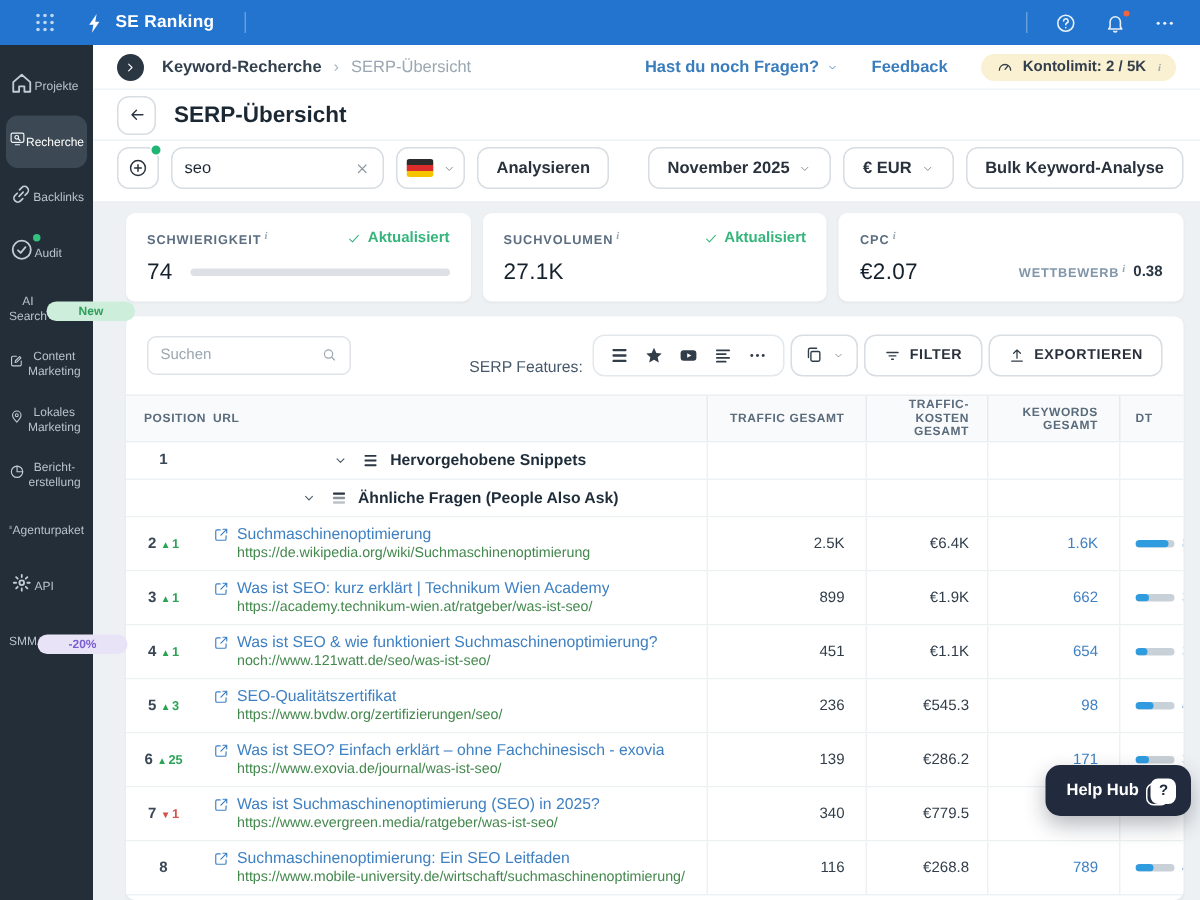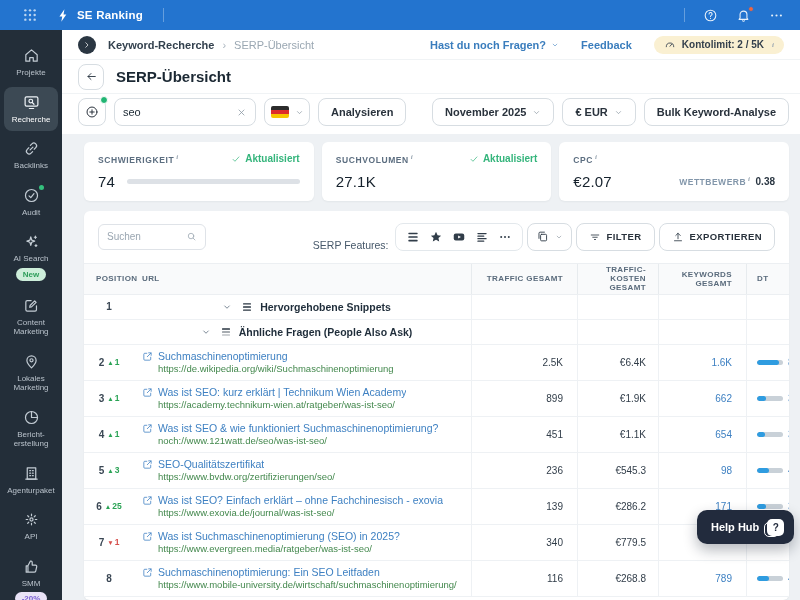--- a/index.html
+++ b/index.html
@@ -14,28 +14,28 @@
 .tb-bolt{width:15px;height:15px;color:#fff}
 .tb-brand{font-size:11.5px;font-weight:700;letter-spacing:.2px}
 .tb-div{width:1px;height:14px;background:rgba(255,255,255,.3);margin-left:20px}
 .tb-right{margin-left:auto;display:flex;align-items:center;gap:18px;margin-right:16px}
 .tb-rdiv{width:1px;height:14px;background:rgba(255,255,255,.3)}
 .tb-ic{width:15px;height:15px;color:#e8f1fa;position:relative;cursor:pointer}
 .tb-dot{position:absolute;top:-2px;right:-3px;width:6px;height:6px;border-radius:50%;background:#f0653e;border:1px solid #2374cf}
 
 
 .sidebar{position:absolute;top:30px;left:0;width:62px;bottom:0;background:#232e39;display:flex;flex-direction:column;align-items:center;padding-top:10px;z-index:20}
-.sbi{width:54px;display:flex;flex-direction:column;align-items:center;padding:7px 2px;border-radius:8px;cursor:pointer;margin-bottom:2px}
+.sbi{width:54px;display:flex;flex-direction:row;align-items:center;padding:7px 2px;border-radius:8px;cursor:pointer;margin-bottom:2px}
 .sbi.act{background:#3c4954}
 .sbic{width:17px;height:17px;color:#c3ccd4;position:relative;margin-bottom:4px}
 .sbi.act .sbic{color:#eef3f7}
 .gdot{position:absolute;top:-2px;right:-4px;width:5px;height:5px;border-radius:50%;background:#34c07d}
 .sbl{font-size:8px;line-height:9.5px;color:#b9c2cb;text-align:center}
 .sbi.act .sbl{color:#fff}
-.sbb{margin-top:4px;font-size:8px;font-weight:700;padding:2px 7px;border-radius:8px}
+.sbb{margin-top:4px;font-size:8px;font-weight:700;padding:2px 21px;border-radius:8px}
 .sbb.green{background:#cdeeda;color:#2e9e5b}
 .sbb.purple{background:#e9e3f7;color:#7a5fd3}
 
 
 .main{position:absolute;left:62px;top:30px;right:0;bottom:0;display:flex;flex-direction:column}
 .crumbbar{height:30px;background:#fff;display:flex;align-items:center;padding:0 16px;border-bottom:1px solid #f0f3f5;flex:none}
 .crumb-toggle{width:18px;height:18px;border-radius:50%;background:#2a3642;color:#fff;display:flex;align-items:center;justify-content:center;margin-right:12px;cursor:pointer;flex:none}
 .crumb-toggle svg{width:10px;height:10px}
 .crumb-a{font-size:11px;font-weight:700;color:#33414e;cursor:pointer}
 .crumb-sep{font-size:11px;color:#aab5bf;margin:0 8px}
@@ -79,21 +79,21 @@
 .card-val{font-size:15px;font-weight:400;color:#15212c;letter-spacing:.2px}
 .diff-bar{flex:1;height:5px;background:#dde1e6;border-radius:3px;margin-left:12px;overflow:hidden}
 .diff-fill{height:100%;background:#f7a21b;border-radius:3px}
 .comp{display:flex;align-items:center;gap:5px}
 .comp-label{font-size:8.5px;font-weight:700;letter-spacing:.5px;color:#8296aa}
 .comp-val{font-size:10px;font-weight:800;color:#2a3642}
 
 
 .panel{background:#fff;border-radius:6px;margin-top:10px;flex:1;min-height:0;display:flex;flex-direction:column;box-shadow:0 1px 2px rgba(16,30,44,.05);overflow:hidden}
 .ptoolbar{height:52px;display:flex;align-items:center;padding:0 14px;flex:none}
-.tsearch{width:108px;height:26px;border:1px solid #dfe3e8;border-radius:6px;display:flex;align-items:center;padding:0 8px}
+.tsearch{width:136px;height:26px;border:1px solid #dfe3e8;border-radius:6px;display:flex;align-items:center;padding:0 8px}
 .tsearch input{border:none;outline:none;width:100%;font-size:10px;color:#2a3642;font-family:inherit;background:transparent}
 .tsearch input::placeholder{color:#9aa6b1}
 .tsearch .ic{width:11px;height:11px;color:#9aa6b1;flex:none;cursor:pointer}
 .tb-tools{margin-left:auto;display:flex;align-items:flex-end;gap:4px}
 .sf-label{font-size:10.5px;color:#46586a;margin-right:2px}
 .sf-strip{display:flex;align-items:center;gap:9px;border:1px solid #e3e8ec;border-radius:8px;padding:0 10px;height:28px;background:#fff}
 .sf-ic{width:14px;height:14px;color:#313d49;cursor:pointer}
 .small-btn{font-size:9.5px;letter-spacing:.4px}
 .small-btn .ic{width:12px;height:12px;color:#313d49}
 .copy-btn{padding:0 8px}

